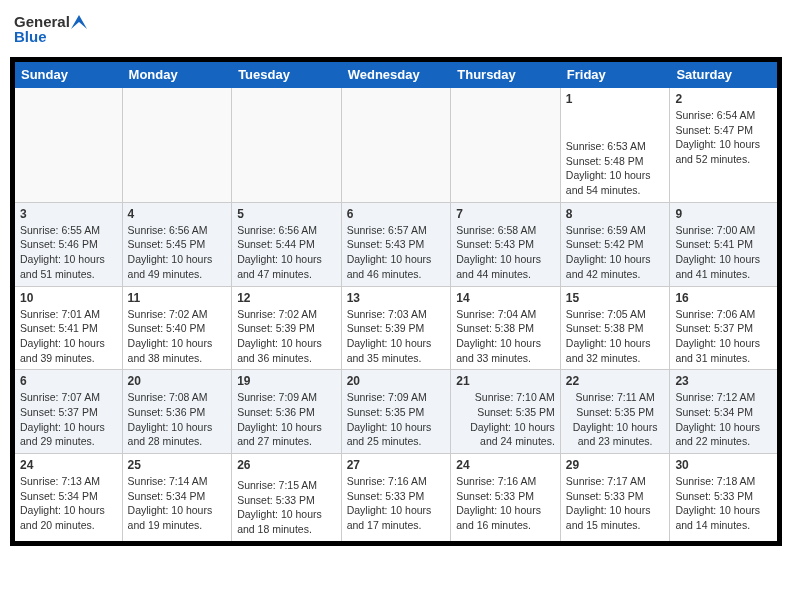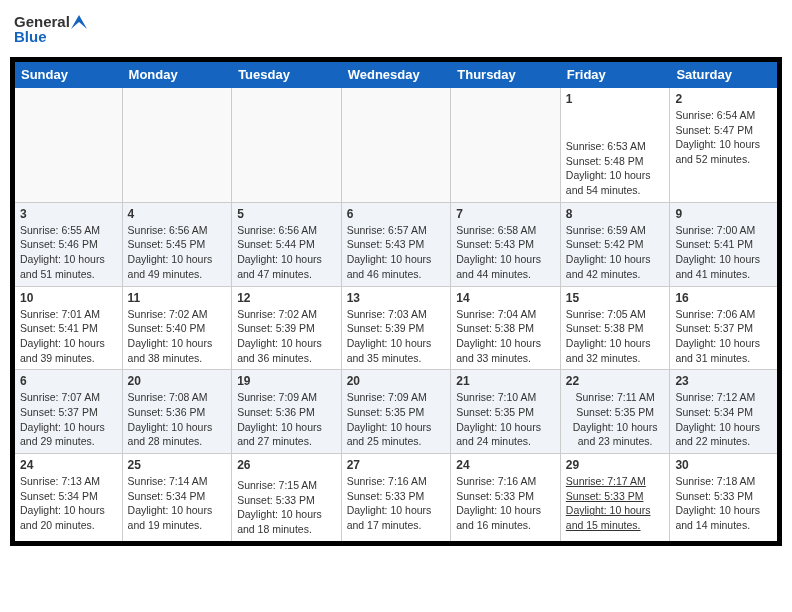--- a/index.html
+++ b/index.html
@@ -241,21 +241,21 @@
 Daylight: 10 hours and 27 minutes.</div>
         </td>
         <td>
           <span class="day-num">20</span>
           <div class="day-info" style="white-space: pre-line;">Sunrise: 7:09 AM
 Sunset: 5:35 PM
 Daylight: 10 hours and 25 minutes.</div>
         </td>
         <td>
           <span class="day-num">21</span>
-          <div class="day-info" style="white-space: pre-line;">Sunrise: 7:10 AM
+          <div class="day-info" style="white-space: pre-line; text-align: right;">Sunrise: 7:10 AM
 Sunset: 5:35 PM
 Daylight: 10 hours and 24 minutes.</div>
         </td>
         <td>
           <span class="day-num">22</span>
           <div class="day-info" style="white-space: pre-line; text-align: center;">Sunrise: 7:11 AM
 Sunset: 5:35 PM
 Daylight: 10 hours and 23 minutes.</div>
         </td>
         <td>
@@ -291,21 +291,21 @@
 Daylight: 10 hours and 17 minutes.</div>
         </td>
         <td>
           <span class="day-num">24</span>
           <div class="day-info" style="white-space: pre-line;">Sunrise: 7:16 AM
 Sunset: 5:33 PM
 Daylight: 10 hours and 16 minutes.</div>
         </td>
         <td>
           <span class="day-num">29</span>
-          <div class="day-info" style="white-space: pre-line; text-decoration: underline;">Sunrise: 7:17 AM
+          <div class="day-info" style="white-space: pre-line;">Sunrise: 7:17 AM
 Sunset: 5:33 PM
 Daylight: 10 hours and 15 minutes.</div>
         </td>
         <td>
           <span class="day-num">30</span>
           <div class="day-info" style="white-space: pre-line;">Sunrise: 7:18 AM
 Sunset: 5:33 PM
 Daylight: 10 hours and 14 minutes.</div>
         </td>
       </tr>

